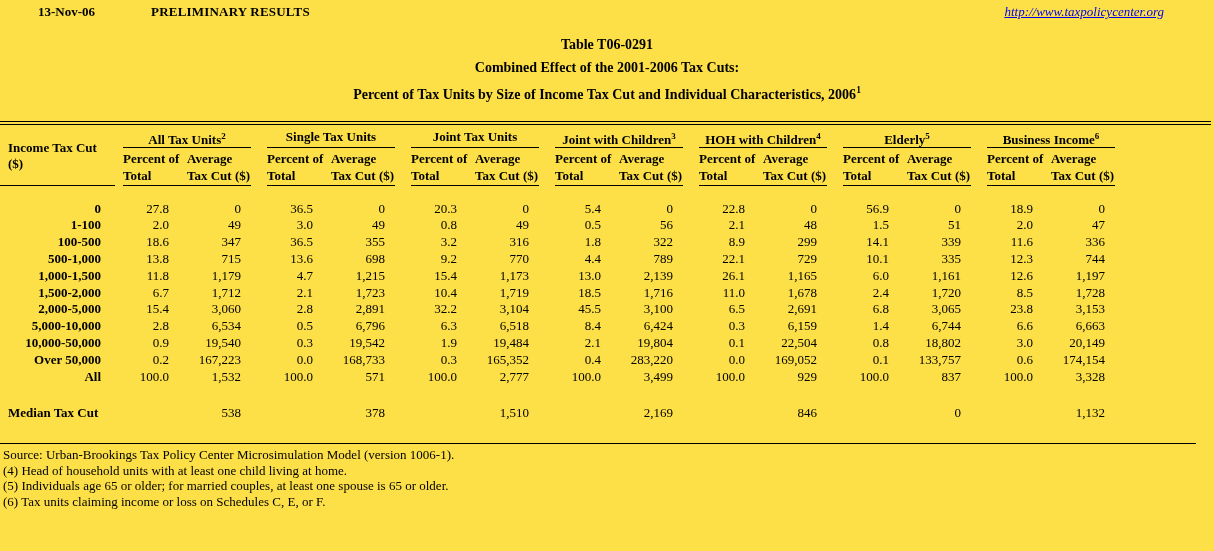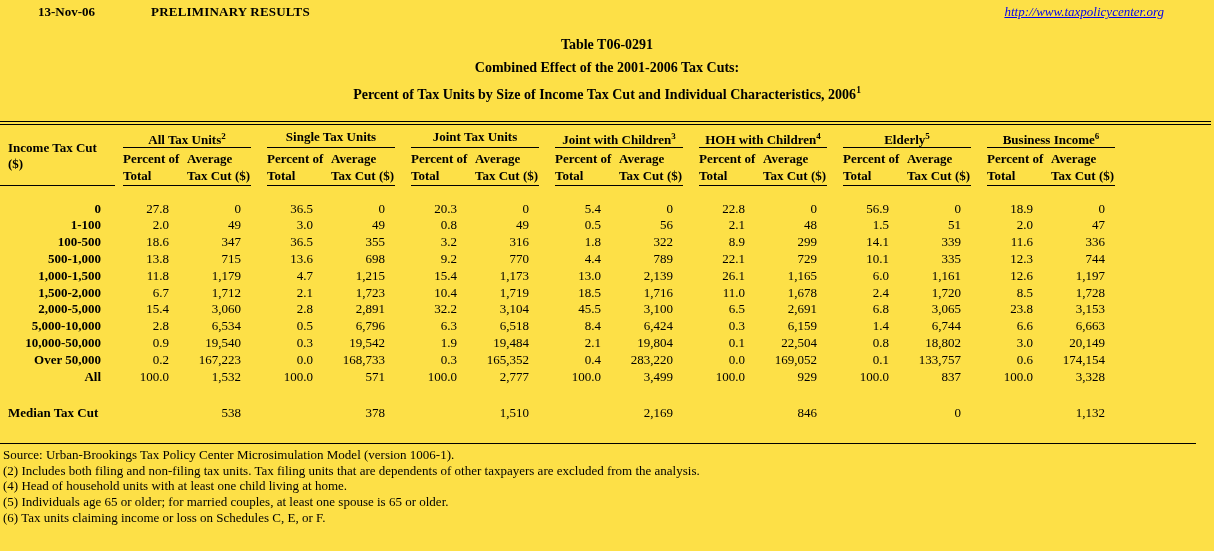--- a/index.html
+++ b/index.html
@@ -353,19 +353,18 @@
         <span class="td"></span>
         <span class="td">0</span>
         <span class="td"></span>
         <span class="td">1,132</span>
       </div>
     <div class="rule-single"></div>
   </div>
 
   <div class="footnotes">
       <div>Source: Urban-Brookings Tax Policy Center Microsimulation Model (version 1006-1).</div>
-      <div>(2) Includes both filing and non-filing tax units.  Tax filing units that are dependents of other taxpayers are excluded from the analysis.</div>
       <div>(4) Head of household units with at least one child living at home.</div>
       <div>(5) Individuals age 65 or older; for married couples, at least one spouse is 65 or older.</div>
       <div>(6) Tax units claiming income or loss on Schedules C, E, or F.</div>
     </div>
 
 </div>
 
 </body></html>

